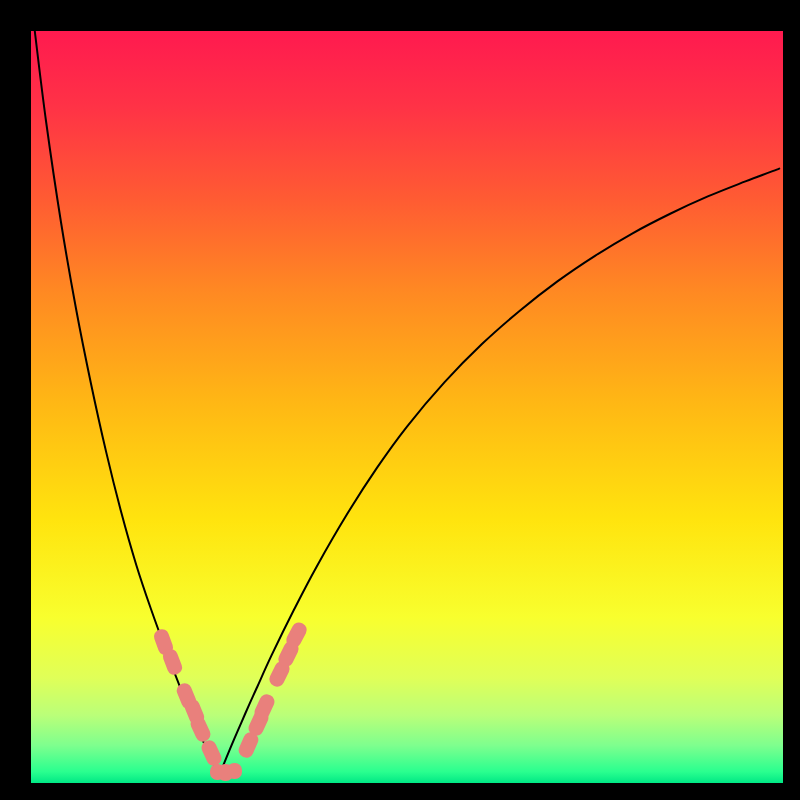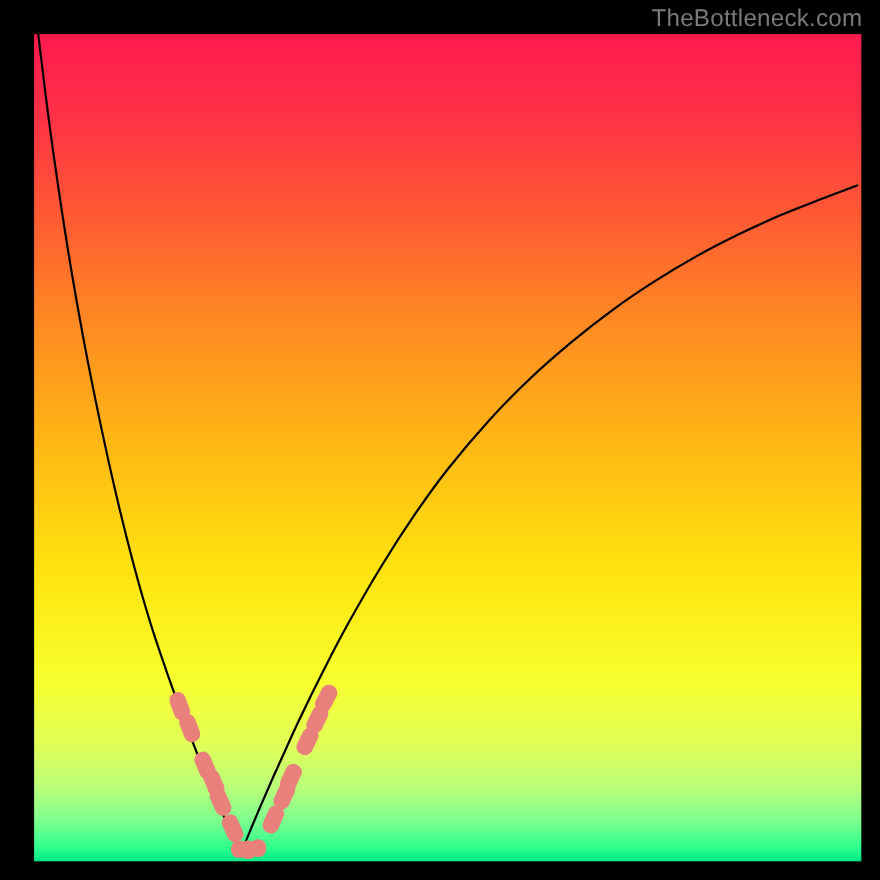--- a/index.html
+++ b/index.html
@@ -61,14 +61,13 @@
       <div class="bead" style="left: 178.996px; top: 732.66px; width: 15px; height: 16.12px; background: rgb(233, 128, 124); transform: rotate(0deg);"></div>
       <div class="bead" style="left: 187.268px; top: 733.412px; width: 15px; height: 16.12px; background: rgb(233, 128, 124); transform: rotate(0deg);"></div>
       <div class="bead" style="left: 196.292px; top: 731.908px; width: 15px; height: 16.12px; background: rgb(233, 128, 124); transform: rotate(0deg);"></div>
       <div class="bead" style="left: 209.828px; top: 700.648px; width: 15px; height: 26px; background: rgb(233, 128, 124); transform: rotate(-156.501deg);"></div>
       <div class="bead" style="left: 219.604px; top: 678.84px; width: 15px; height: 26px; background: rgb(233, 128, 124); transform: rotate(-155.556deg);"></div>
       <div class="bead" style="left: 226.372px; top: 663.048px; width: 15px; height: 26px; background: rgb(233, 128, 124); transform: rotate(-155.556deg);"></div>
       <div class="bead" style="left: 240.66px; top: 629.96px; width: 15px; height: 26px; background: rgb(233, 128, 124); transform: rotate(-153.812deg);"></div>
       <div class="bead" style="left: 249.684px; top: 609.656px; width: 15px; height: 26px; background: rgb(233, 128, 124); transform: rotate(-153.812deg);"></div>
       <div class="bead" style="left: 257.956px; top: 590.856px; width: 15px; height: 26px; background: rgb(233, 128, 124); transform: rotate(-152.241deg);"></div>
     </div>
-  <div class="watermark">TheBottleneck.com</div>
 </div>
 
 </body></html>

